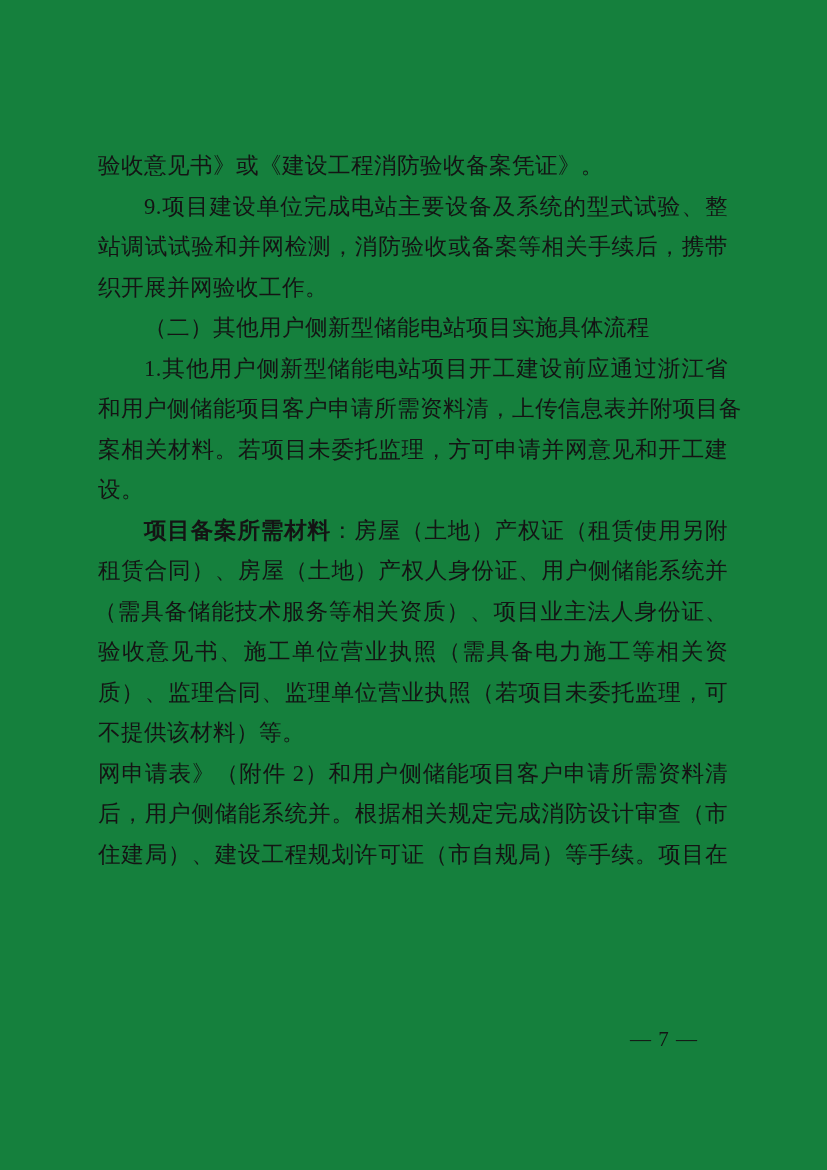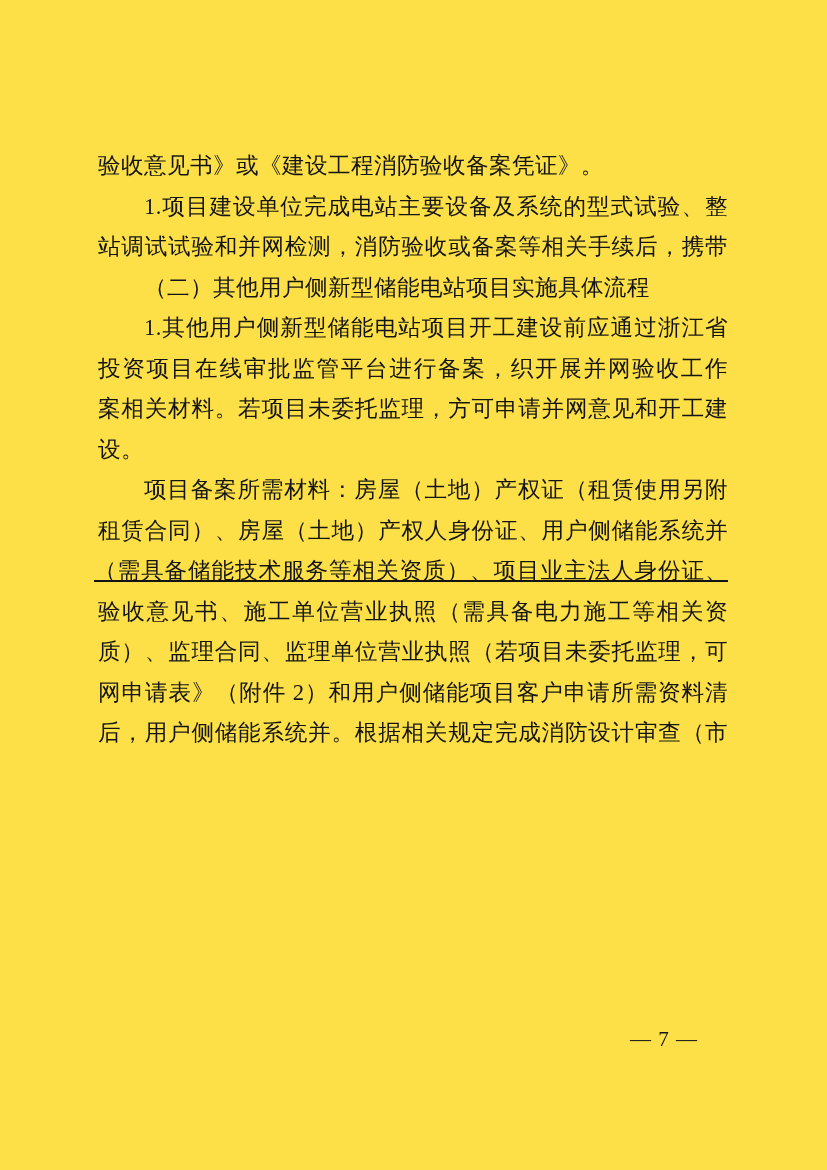--- a/index.html
+++ b/index.html
@@ -4,21 +4,21 @@
 <style>
   html, body {
     margin: 0;
     padding: 0;
     background: #ffffff;
   }
   .page {
     position: relative;
     width: 827px;
     height: 1170px;
-    background: #fde047;
+    background: #15803d;
     overflow: hidden;
     font-family: "Liberation Serif", sans-serif; 
     color: #141414;
   }
   .doc {
     position: absolute;
     left: 98px;
     top: 146px;
     width: 630px;
   }
@@ -34,54 +34,56 @@
   }
   .line.short {
     text-align: left;
     text-align-last: left;
   }
   .line.indent {
     text-indent: 46px;
   }
   .line.hang {
     margin-left: -4px; 
-    text-decoration: underline;
   }
   .lead {
-    font-weight: normal;
+    font-weight: bold;
   }
   .footer {
     position: absolute;
     left: 630px;
     top: 1026px;
     font-size: 21px;
     line-height: 26px;
     letter-spacing: 1px;
     font-family: "Liberation Serif", serif;
     color: #141414;
   }
 </style>
 </head>
 <body>
 
 <div class="page">
 
   <div class="doc">
     <div class="line short"><span>验收意见书》或《建设工程消防验收备案凭证》。</span></div>
-    <div class="line indent"><span>1.项目建设单位完成电站主要设备及系统的型式试验、整</span></div>
+    <div class="line indent"><span>9.项目建设单位完成电站主要设备及系统的型式试验、整</span></div>
     <div class="line"><span>站调试试验和并网检测，消防验收或备案等相关手续后，携带</span></div>
+    <div class="line short"><span>织开展并网验收工作。</span></div>
     <div class="line short indent"><span>（二）其他用户侧新型储能电站项目实施具体流程</span></div>
     <div class="line indent"><span>1.其他用户侧新型储能电站项目开工建设前应通过浙江省</span></div>
-    <div class="line"><span>投资项目在线审批监管平台进行备案，织开展并网验收工作</span></div>
+    <div class="line"><span>和用户侧储能项目客户申请所需资料清，上传信息表并附项目备</span></div>
     <div class="line"><span>案相关材料。若项目未委托监理，方可申请并网意见和开工建</span></div>
     <div class="line short"><span>设。</span></div>
     <div class="line indent"><span class="lead">项目备案所需材料</span><span>：房屋（土地）产权证（租赁使用另附</span></div>
     <div class="line"><span>租赁合同）、房屋（土地）产权人身份证、用户侧储能系统并</span></div>
     <div class="line hang"><span>（需具备储能技术服务等相关资质）、项目业主法人身份证、</span></div>
     <div class="line"><span>验收意见书、施工单位营业执照（需具备电力施工等相关资</span></div>
     <div class="line"><span>质）、监理合同、监理单位营业执照（若项目未委托监理，可</span></div>
+    <div class="line short"><span>不提供该材料）等。</span></div>
     <div class="line"><span>网申请表》（附件 2）和用户侧储能项目客户申请所需资料清</span></div>
     <div class="line"><span>后，用户侧储能系统并。根据相关规定完成消防设计审查（市</span></div>
+    <div class="line"><span>住建局）、建设工程规划许可证（市自规局）等手续。项目在</span></div>
   </div>
 
   <div class="footer">— 7 —</div>
 
 </div>
 
 </body></html>

